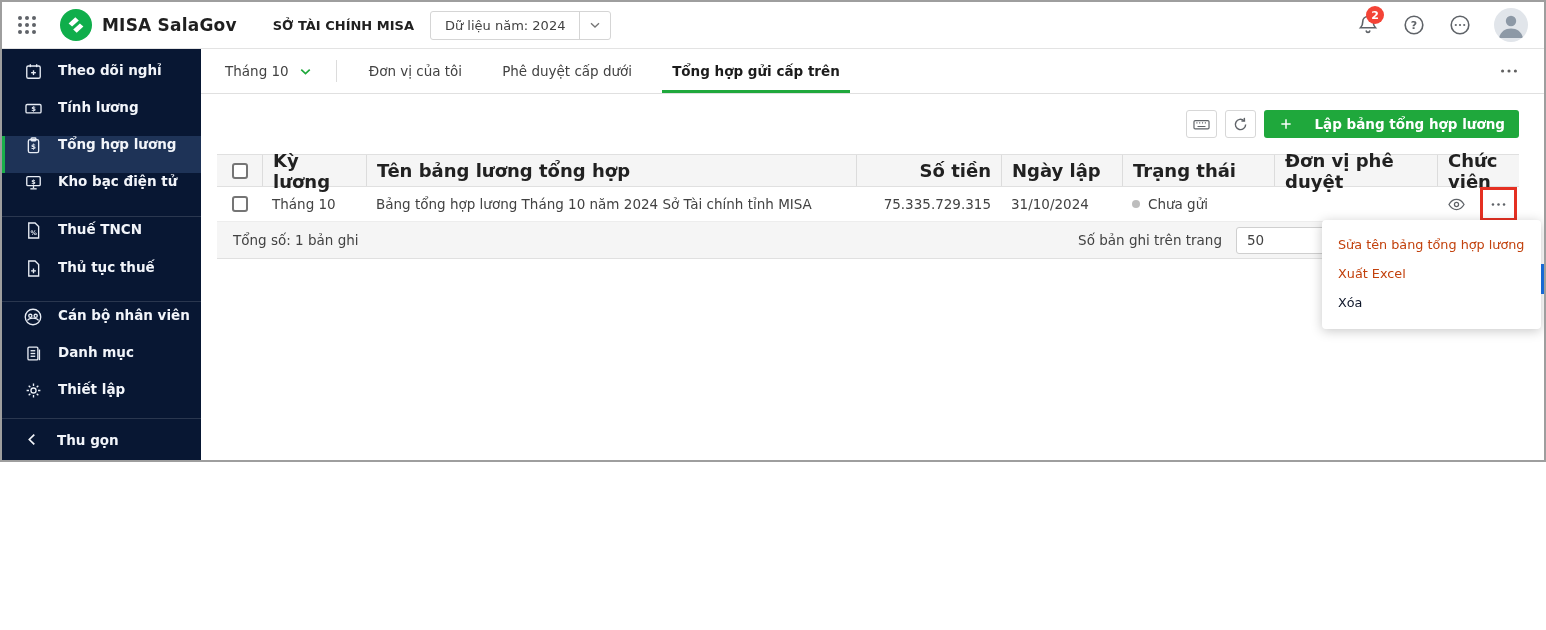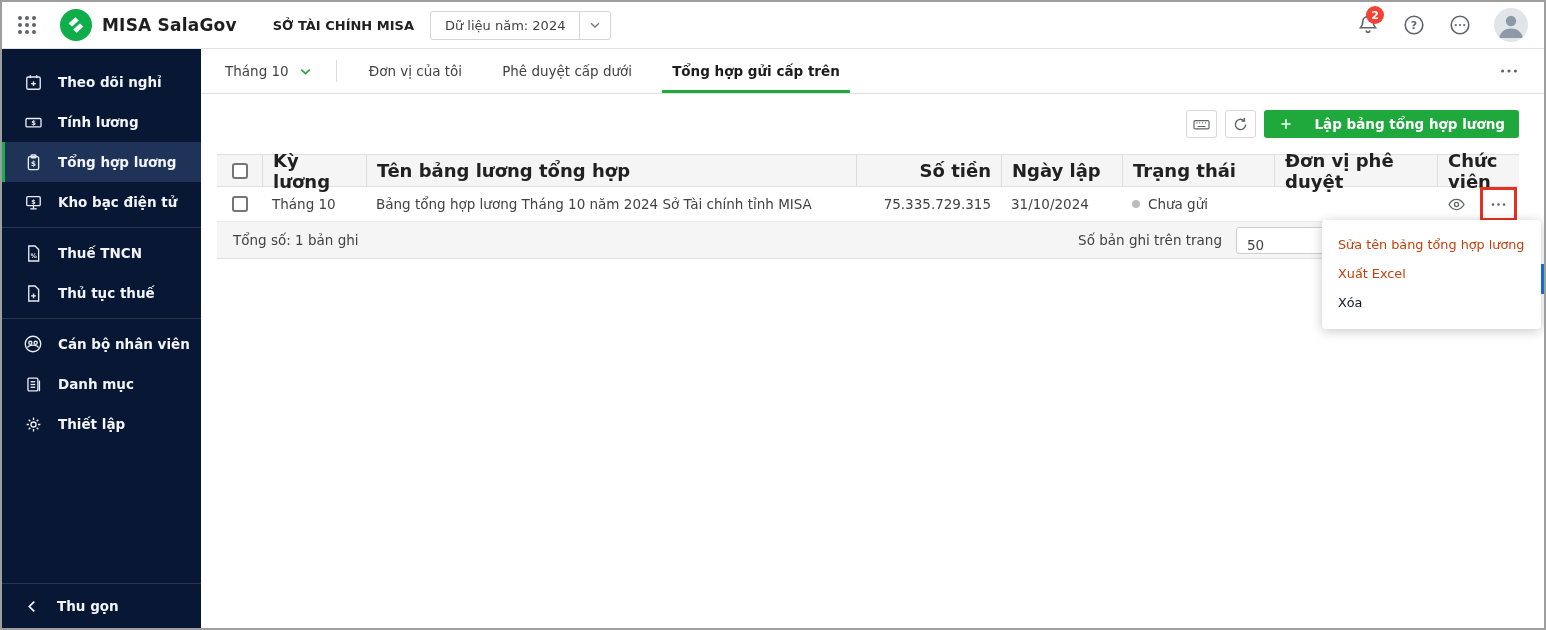--- a/index.html
+++ b/index.html
@@ -2,21 +2,21 @@
 <html><head>
 <meta charset="utf-8">
 <style>
   * { box-sizing: border-box; margin: 0; padding: 0; }
   body {
     font-family: "DejaVu Sans", "Liberation Sans", sans-serif;
     background: #ffffff;
   }
   .screen {
     position: relative;
-    width: 1546px; height: 630px;
+    width: 1546px; height: 462px;
     border: 2px solid #9e9e9e;
     background: #ffffff;
     overflow: hidden;
   }
 
   
   .topbar {
     position: absolute; top: 0; left: 0; right: 0; height: 47px;
     background: #fff; border-bottom: 1px solid #e3e3e3;
     display: flex; align-items: center; padding: 0 16px;
@@ -44,21 +44,21 @@
   .avatar { width: 34px; height: 34px; border-radius: 50%; background: #e1e5ea; overflow: hidden; cursor: pointer; }
 
   
   .sidebar {
     position: absolute; top: 47px; left: 0; bottom: 0; width: 199px;
     background: #081733; color: #f2f5fa;
     display: flex; flex-direction: column; padding-top: 13px;
     z-index: 4;
   }
   .nav-item {
-    height: 40px; display: flex; align-items: center; gap: 14px;
+    height: 40px; display: flex; gap: 14px;
     padding-left: 17px; border-left: 3px solid transparent;
     font-size: 13.5px; font-weight: 600; cursor: pointer; color: #f2f5fa;
   }
   .nav-item .nav-ic { width: 22px; display: flex; justify-content: center; color: #e8edf5; }
   .nav-item.active { background: #1e3357; border-left-color: #19b04b; }
   .nav-div { height: 1px; background: rgba(255,255,255,.14); margin: 5px 0; }
   .sidebar .spacer { flex: 1; }
   .collapse-row {
     height: 45px; display: flex; align-items: center; gap: 16px; padding-left: 22px;
     border-top: 1px solid rgba(255,255,255,.14); cursor: pointer;
@@ -127,21 +127,21 @@
   }
   .row-more { color: #5f6368; cursor: pointer; display: flex; align-items: center; }
 
   .tfoot {
     display: flex; align-items: center; height: 37px; background: #f5f5f5;
     border-bottom: 1px solid #e0e0e0; color: #424242; padding: 0 16px;
   }
   .per-page { margin-left: auto; margin-right: 157px; display: flex; align-items: center; gap: 14px; }
   .pp-select {
     width: 110px; height: 27px; border: 1px solid #cfcfcf; border-radius: 3px; background: #fff;
-    display: flex; align-items: flex-end; padding: 0 10px; cursor: pointer; color: #424242;
+    display: flex; align-items: center; padding: 0 10px; cursor: pointer; color: #424242;
   }
   .pp-select .pp-chev { margin-left: auto; color: #757575; display: flex; }
 
   
   .context-menu {
     position: absolute; left: 1320px; top: 218px; min-width: 200px;
     background: #fff; border-radius: 4px; padding: 10px 0 12px;
     box-shadow: 0 2px 12px rgba(0,0,0,.22); z-index: 20;
   }
   .menu-item {

